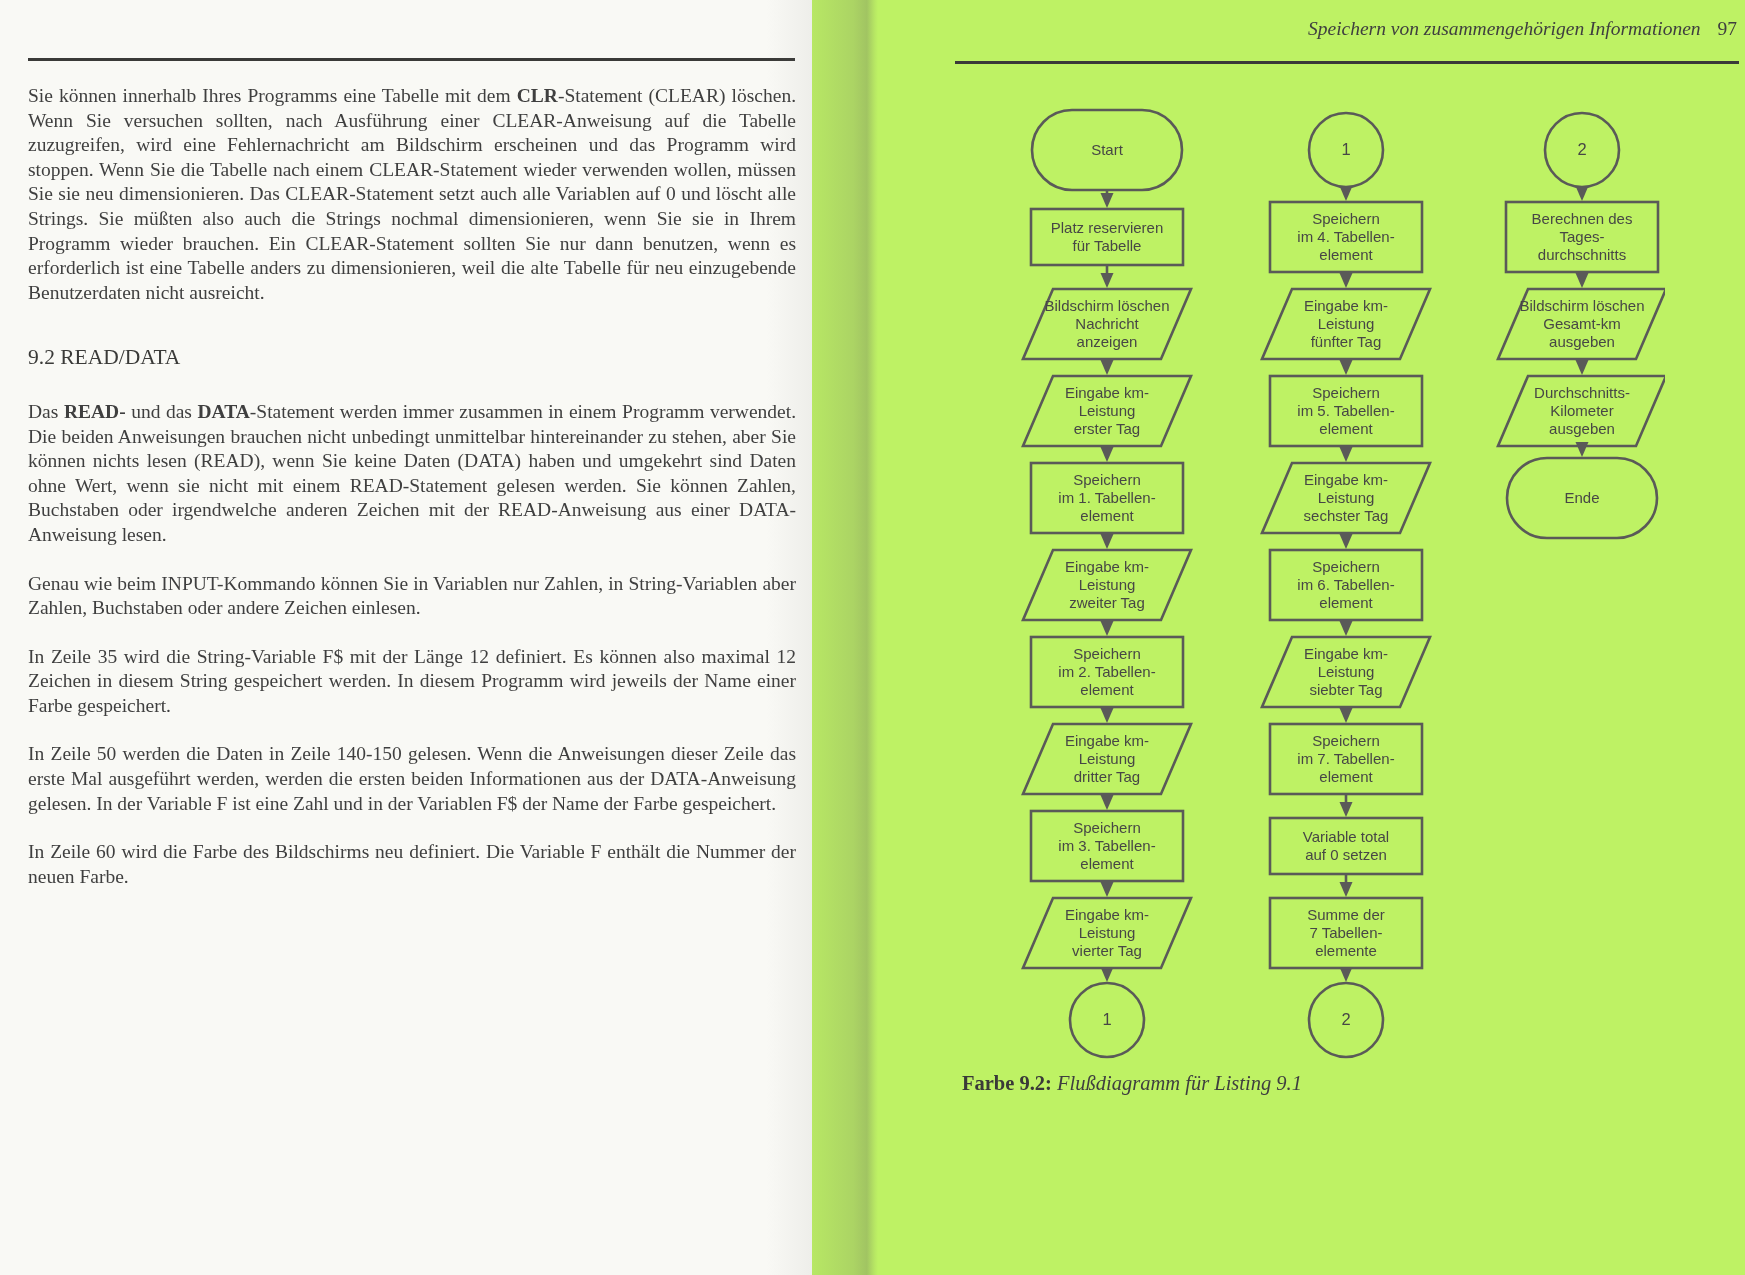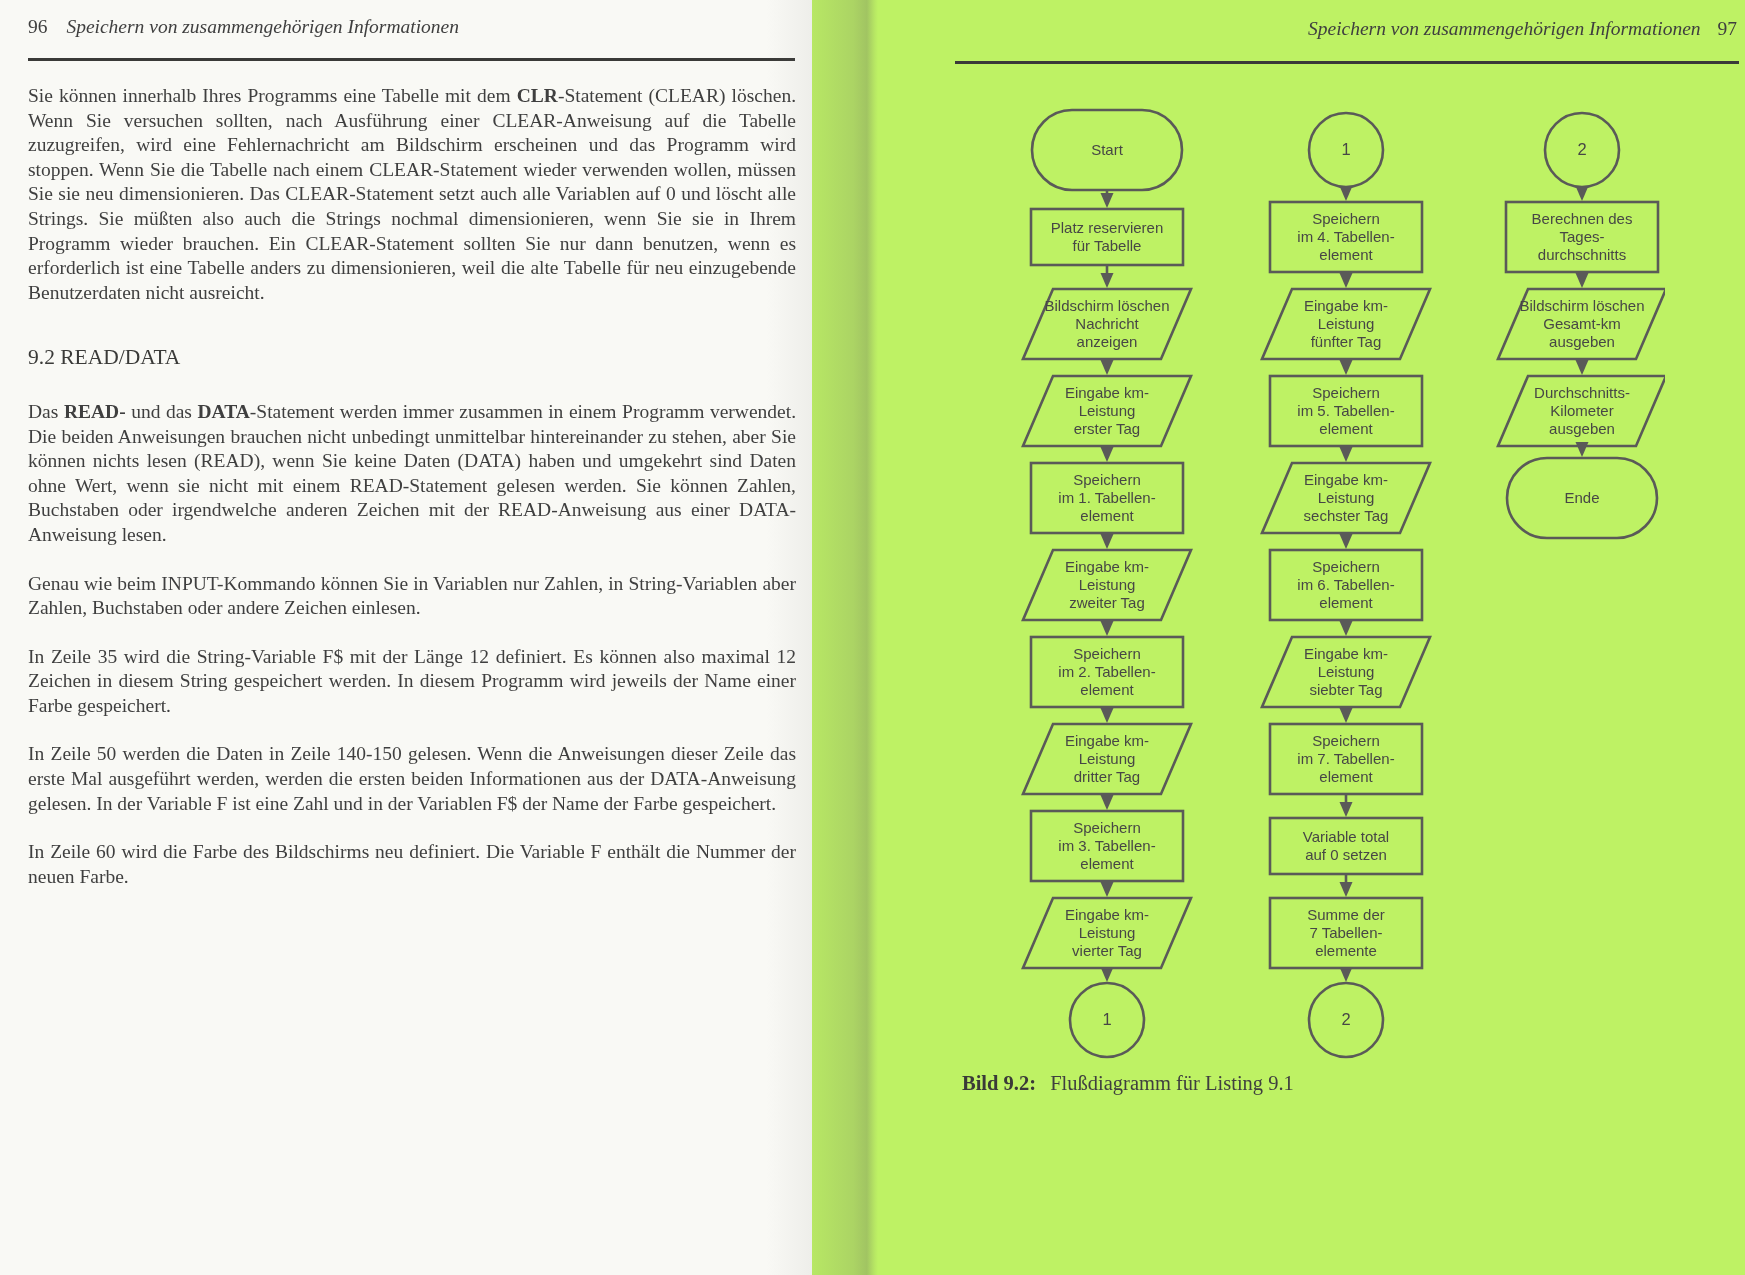--- a/index.html
+++ b/index.html
@@ -23,32 +23,28 @@
   .header-right .pgnum{margin-left:12px;}
   .rule-right{position:absolute;left:143px;top:61px;width:784px;height:2.5px;background:#3a3a38;}
   .text-col{position:absolute;left:28px;top:84px;width:768px;font-size:19.5px;line-height:24.6px;
             text-align:justify;hyphens:auto;}
   .para{margin:0 0 24px 0;}
   .b{font-weight:bold;margin-top:30px;}
   .section-heading{font-size:21.5px;font-weight:normal;margin:40px 0 30px 0;color:#3a3a38;}
   #flowchart{position:absolute;left:63px;top:88px;}
   .caption{position:absolute;left:150px;top:1072px;font-size:20.5px;white-space:nowrap;}
   .caption .lbl{font-weight:bold;color:#3a3a38;}
-  .caption .txt{margin-left:9px;}
+  .caption .txt{font-style:italic;}
 </style>
 </head>
 <body>
 
 <div class="scan">
 
   <div class="page-left">
-    <div class="header-left">
-      <span class="pgnum">96</span>
-      <span class="rt">Speichern von zusammengehörigen Informationen</span>
-    </div>
     <div class="rule-left"></div>
     <div class="text-col">
       <div id="intro-paras">
           <p class="para"><span>Sie können innerhalb Ihres Programms eine Tabelle mit dem </span><span class="b">CLR</span><span>-Statement (CLEAR) löschen. Wenn Sie versuchen sollten, nach Ausführung einer CLEAR-Anweisung auf die Tabelle zuzugreifen, wird eine Fehlernachricht am Bildschirm erscheinen und das Programm wird stoppen. Wenn Sie die Tabelle nach einem CLEAR-Statement wieder verwenden wollen, müssen Sie sie neu dimensionieren. Das CLEAR-Statement setzt auch alle Variablen auf 0 und löscht alle Strings. Sie müßten also auch die Strings nochmal dimensionieren, wenn Sie sie in Ihrem Programm wieder brauchen. Ein CLEAR-Statement sollten Sie nur dann benutzen, wenn es erforderlich ist eine Tabelle anders zu dimensionieren, weil die alte Tabelle für neu einzugebende Benutzerdaten nicht ausreicht.</span></p>
         </div>
       <h2 class="section-heading">9.2 READ/DATA</h2>
       <div id="section-paras">
           <p class="para"><span>Das </span><span class="b">READ-</span><span> und das </span><span class="b">DATA</span><span>-Statement werden immer zusammen in einem Programm verwendet. Die beiden Anweisungen brauchen nicht unbedingt unmittelbar hintereinander zu stehen, aber Sie können nichts lesen (READ), wenn Sie keine Daten (DATA) haben und umgekehrt sind Daten ohne Wert, wenn sie nicht mit einem READ-Statement gelesen werden. Sie können Zahlen, Buchstaben oder irgendwelche anderen Zeichen mit der READ-Anweisung aus einer DATA-Anweisung lesen.</span></p>
           <p class="para"><span>Genau wie beim INPUT-Kommando können Sie in Variablen nur Zahlen, in String-Variablen aber Zahlen, Buchstaben oder andere Zeichen einlesen.</span></p>
           <p class="para"><span>In Zeile 35 wird die String-Variable F$ mit der Länge 12 definiert. Es können also maximal 12 Zeichen in diesem String gespeichert werden. In diesem Programm wird jeweils der Name einer Farbe gespeichert.</span></p>
@@ -304,19 +300,19 @@
         <g>
           <rect x="632" y="370" width="150" height="80" rx="40" ry="40" fill="none" stroke="#5a5a58" stroke-width="2.6"></rect>
           <text x="707" y="415.3" text-anchor="middle" fill="#474745" font-size="15" font-family="&quot;Liberation Sans&quot;, sans-serif">Ende</text>
         </g>
         <g>
           <line x1="707" y1="359" x2="707" y2="358" stroke="#5a5a58" stroke-width="2.6"></line>
           <polygon points="700.5,354 713.5,354 707,369" fill="#5a5a58" stroke="none"></polygon>
         </g>
       </svg>
     <div class="caption">
-      <span class="lbl">Bild 9.2:</span>
+      <span class="lbl">Farbe 9.2:</span>
       <span class="txt">Flußdiagramm für Listing 9.1</span>
     </div>
   </div>
 
   <div class="gutter"></div>
 </div>
 
 </body></html>

